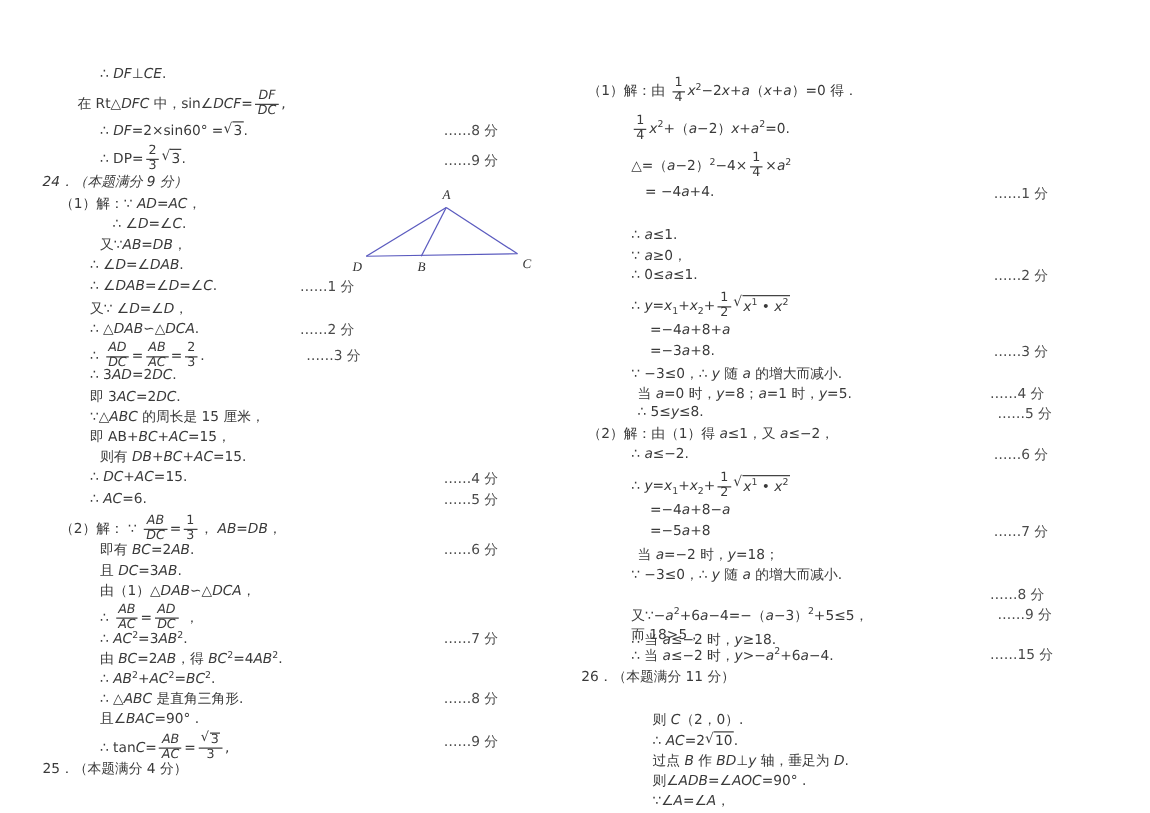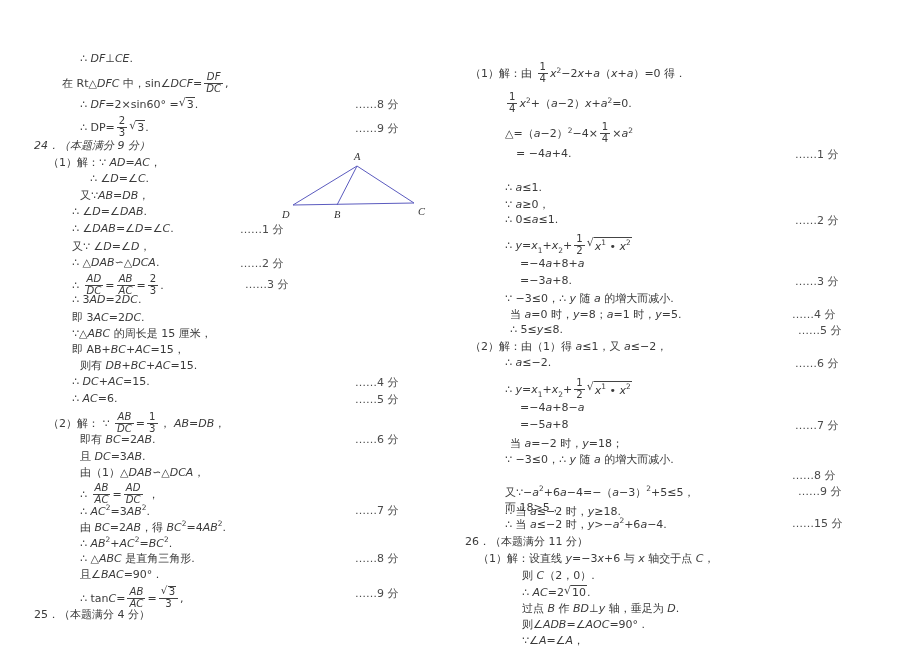--- a/index.html
+++ b/index.html
@@ -121,21 +121,20 @@
       <div class="ln cn" style="left: 45px; top: 378px;">∴ <i>y</i>=<i>x</i><sub>1</sub>+<i>x</i><sub>2</sub>+<span class="frac"><span class="num">1</span><span class="den">2</span></span><span class="rad"><span class="radbody"><i>x</i><sup>1</sup> • <i>x</i><sup>2</sup></span></span></div>
       <div class="ln cn" style="left: 60px; top: 401px;">=−4<i>a</i>+8−<i>a</i></div>
       <div class="ln cn" style="left: 60px; top: 418px;">=−5<i>a</i>+8</div>
       <div class="ln cn" style="left: 50px; top: 436px; text-align: center;">当 <i>a</i>=−2 时，<i>y</i>=18；</div>
       <div class="ln cn" style="left: 45px; top: 452px;">∵ −3≤0，∴ <i>y</i> 随 <i>a</i> 的增大而减小.</div>
       <div class="ln cn" style="left: 45px; top: 468px; margin-top: 36px;">∴ 当 <i>a</i>≤−2 时，<i>y</i>≥18.</div>
       <div class="ln cn" style="left: 45px; top: 484px;">又∵−<i>a</i><sup>2</sup>+6<i>a</i>−4=−（<i>a</i>−3）<sup>2</sup>+5≤5，</div>
       <div class="ln cn" style="left: 45px; top: 500px;">而 18&gt;5，</div>
       <div class="ln cn" style="left: 45px; top: 516px;">∴ 当 <i>a</i>≤−2 时，<i>y</i>&gt;−<i>a</i><sup>2</sup>+6<i>a</i>−4.</div>
       <div class="ln cn" style="left: 5px; top: 534px;">26．（本题满分 11 分）</div>
-      <div class="ln cn" style="left: 18px; top: 551px;">（1）解：设直线 <i>y</i>=−3<i>x</i>+6 与 <i>x</i> 轴交于点 <i>C</i>，</div>
       <div class="ln cn" style="left: 62px; top: 568px;">则 <i>C</i>（2，0）.</div>
       <div class="ln cn" style="left: 62px; top: 585px;">∴ <i>AC</i>=2<span class="rad"><span class="radbody">10</span></span>.</div>
       <div class="ln cn" style="left: 62px; top: 601px;">过点 <i>B</i> 作 <i>BD</i>⊥<i>y</i> 轴，垂足为 <i>D</i>.</div>
       <div class="ln cn" style="left: 62px; top: 617px;">则∠<i>ADB</i>=∠<i>AOC</i>=90° .</div>
       <div class="ln cn" style="left: 62px; top: 633px;">∵∠<i>A</i>=∠<i>A</i>，</div>
       <div class="ln cn" style="left: 62px; top: 649px;">∴ △<i>AOC</i>∽△<i>ADB</i>.</div>
       <div class="mark cn" style="left: 335px; top: 147px;">……1 分</div>
       <div class="mark cn" style="left: 335px; top: 213px;">……2 分</div>
       <div class="mark cn" style="left: 335px; top: 274px;">……3 分</div>
       <div class="mark cn" style="left: 332px; top: 307px;">……4 分</div>

